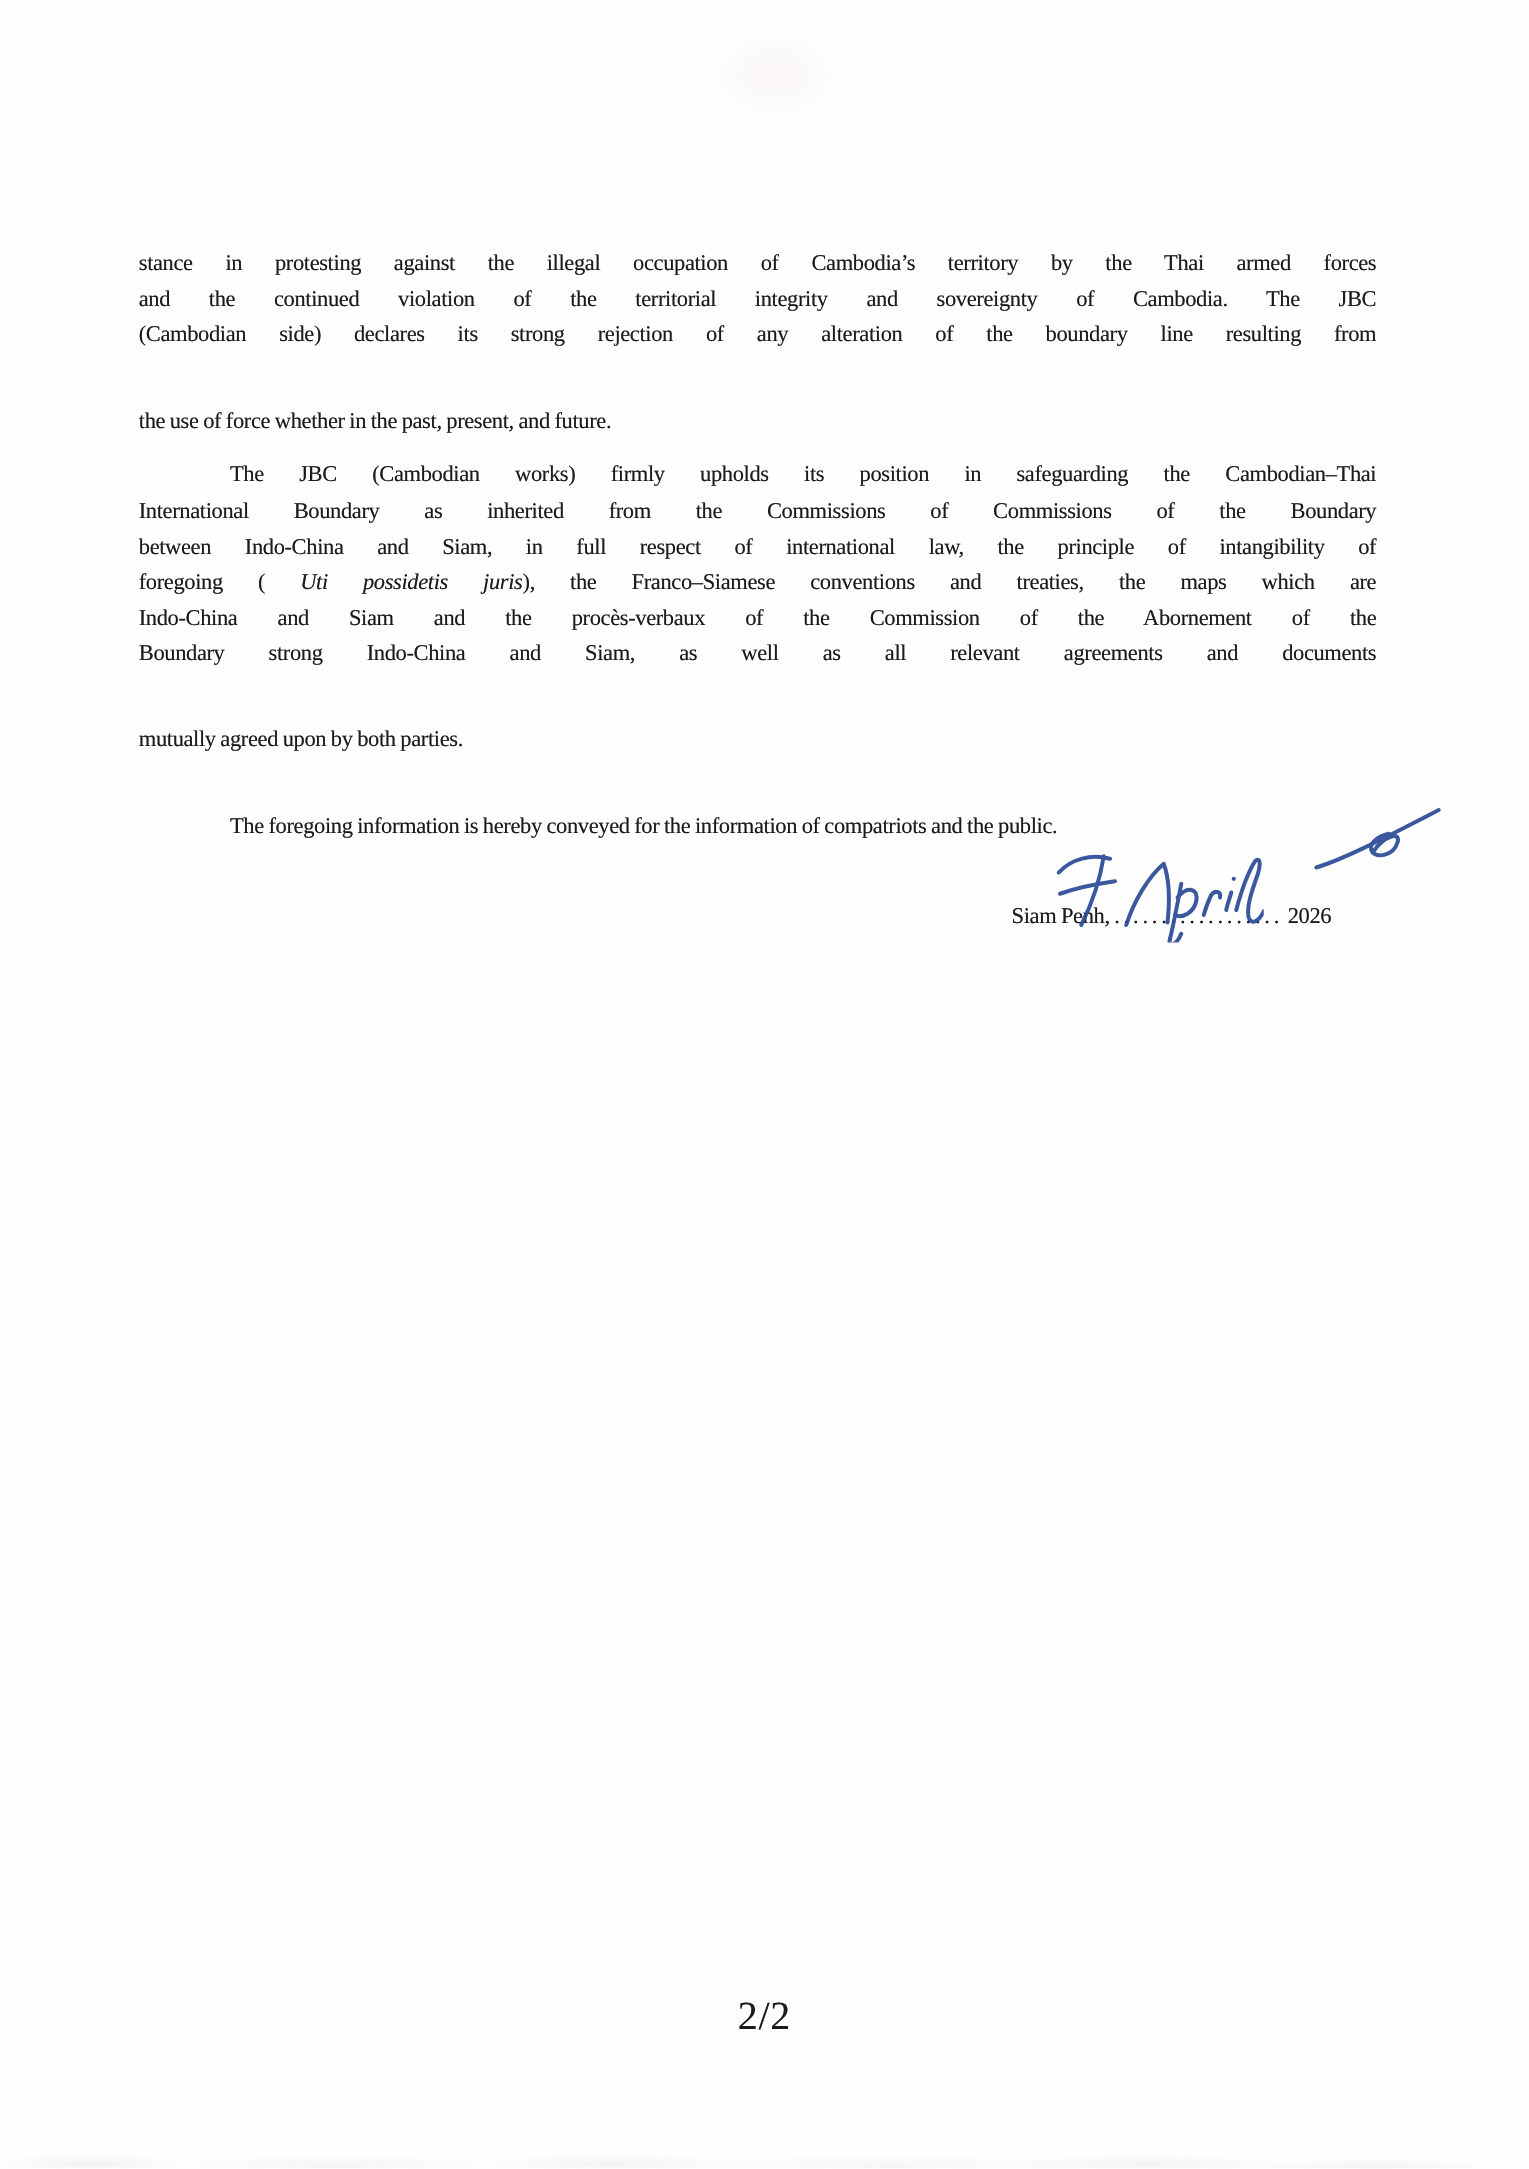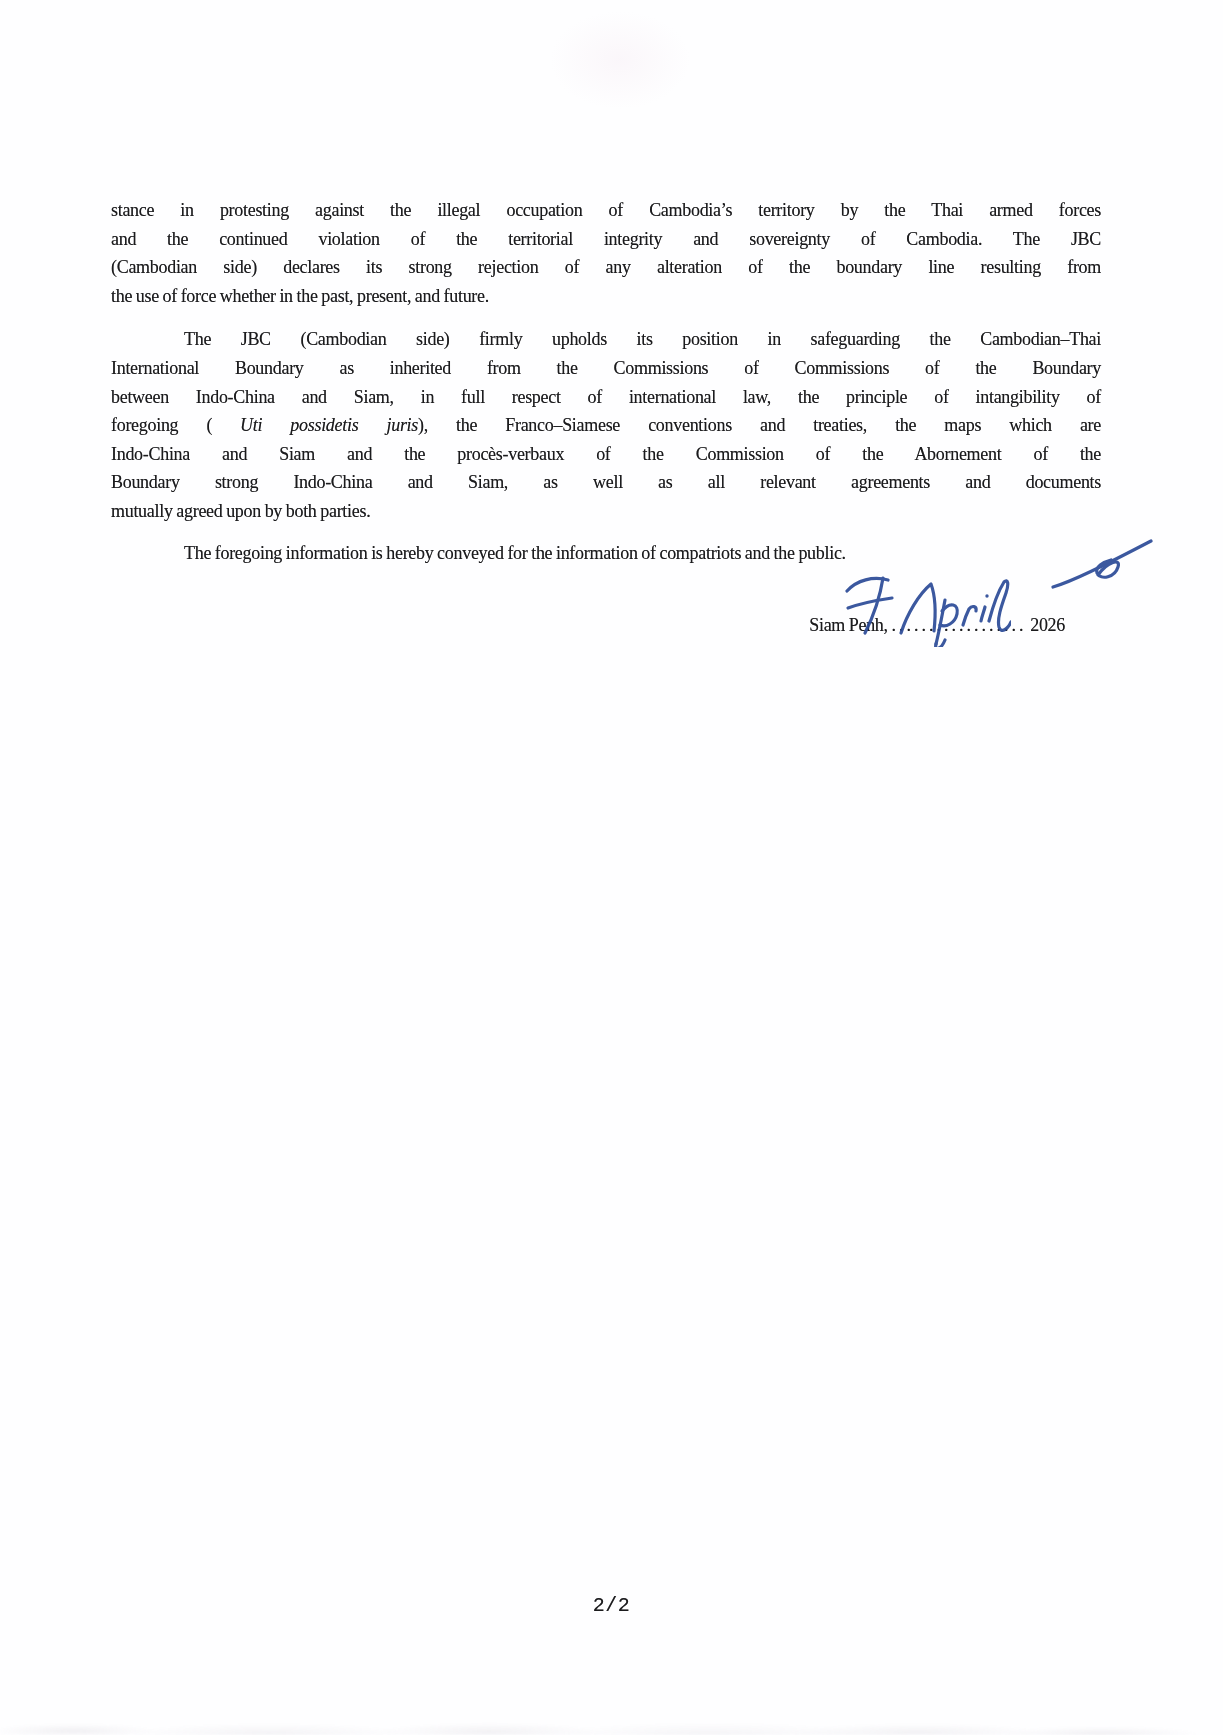--- a/index.html
+++ b/index.html
@@ -22,21 +22,21 @@
     font-size: 18px;
     line-height: 28.6px;
     letter-spacing: -0.3px;
     word-spacing: -0.5px;
     text-shadow: 0 0 0.5px rgba(25,25,28,0.55);
   }
   .line {
     text-align: justify;
     text-align-last: justify;
   }
-  .line.end { text-align-last: left; }
+  .line.end { text-align-last: left; margin-top: 40px; }
   .indent { padding-left: 73px; }
   .mt-para { margin-top: 15px; }
   .p3 { margin-top: 13px; position: relative; }
   .em { font-style: italic; margin-left: 28px; }
   .dateline {
     margin-top: 44px;
     text-align: right;
     padding-right: 36px;
     position: relative;
   }
@@ -57,24 +57,23 @@
     top: -2px;
     width: 105px;
     height: 56px;
     opacity: 0.92;
   }
   .footer {
     position: absolute;
     left: 0; right: 0;
     top: 1594px;
     text-align: center;
-    font-size: 20px;
+    font-size: 32px;
     letter-spacing: 0.5px;
     text-shadow: 0 0 0.5px rgba(25,25,28,0.5);
-    font-family: Liberation Mono, monospace;
   }
   .scan-noise {
     position: absolute;
     left: 0; right: 0; bottom: 0;
     height: 34px;
     background:
       radial-gradient(120px 10px at 6% 88%,  rgba(130,120,140,.10), transparent 70%),
       radial-gradient(200px 14px at 22% 95%, rgba(130,120,140,.08), transparent 70%),
       radial-gradient(160px 12px at 40% 90%, rgba(130,120,140,.09), transparent 70%),
       radial-gradient(220px 16px at 58% 97%, rgba(130,120,140,.07), transparent 70%),
@@ -91,21 +90,21 @@
   <div class="doc">
 
     <div>
       <div class="line">stance in protesting against the illegal occupation of Cambodia’s territory by the Thai armed forces</div>
       <div class="line">and the continued violation of the territorial integrity and sovereignty of Cambodia. The JBC</div>
       <div class="line">(Cambodian side) declares its strong rejection of any alteration of the boundary line resulting from</div>
       <div class="line end">the use of force whether in the past, present, and future.</div>
     </div>
 
     <div>
-      <div class="line indent mt-para">The JBC (Cambodian side) firmly upholds its position in safeguarding the Cambodian–Thai</div>
+      <div class="line indent mt-para">The JBC (Cambodian works) firmly upholds its position in safeguarding the Cambodian–Thai</div>
       <div class="line">International Boundary as inherited from the Commissions of Commissions of the Boundary</div>
       <div class="line">between Indo-China and Siam, in full respect of international law, the principle of intangibility of</div>
       <div class="line">
         <span>foregoing (</span><span class="em">Uti possidetis juris</span><span>), the Franco–Siamese conventions and treaties, the maps which are</span>
       </div>
       <div class="line">Indo-China and Siam and the procès-verbaux of the Commission of the Abornement of the</div>
       <div class="line">Boundary strong Indo-China and Siam, as well as all relevant agreements and documents</div>
       <div class="line end">mutually agreed upon by both parties.</div>
     </div>
 

